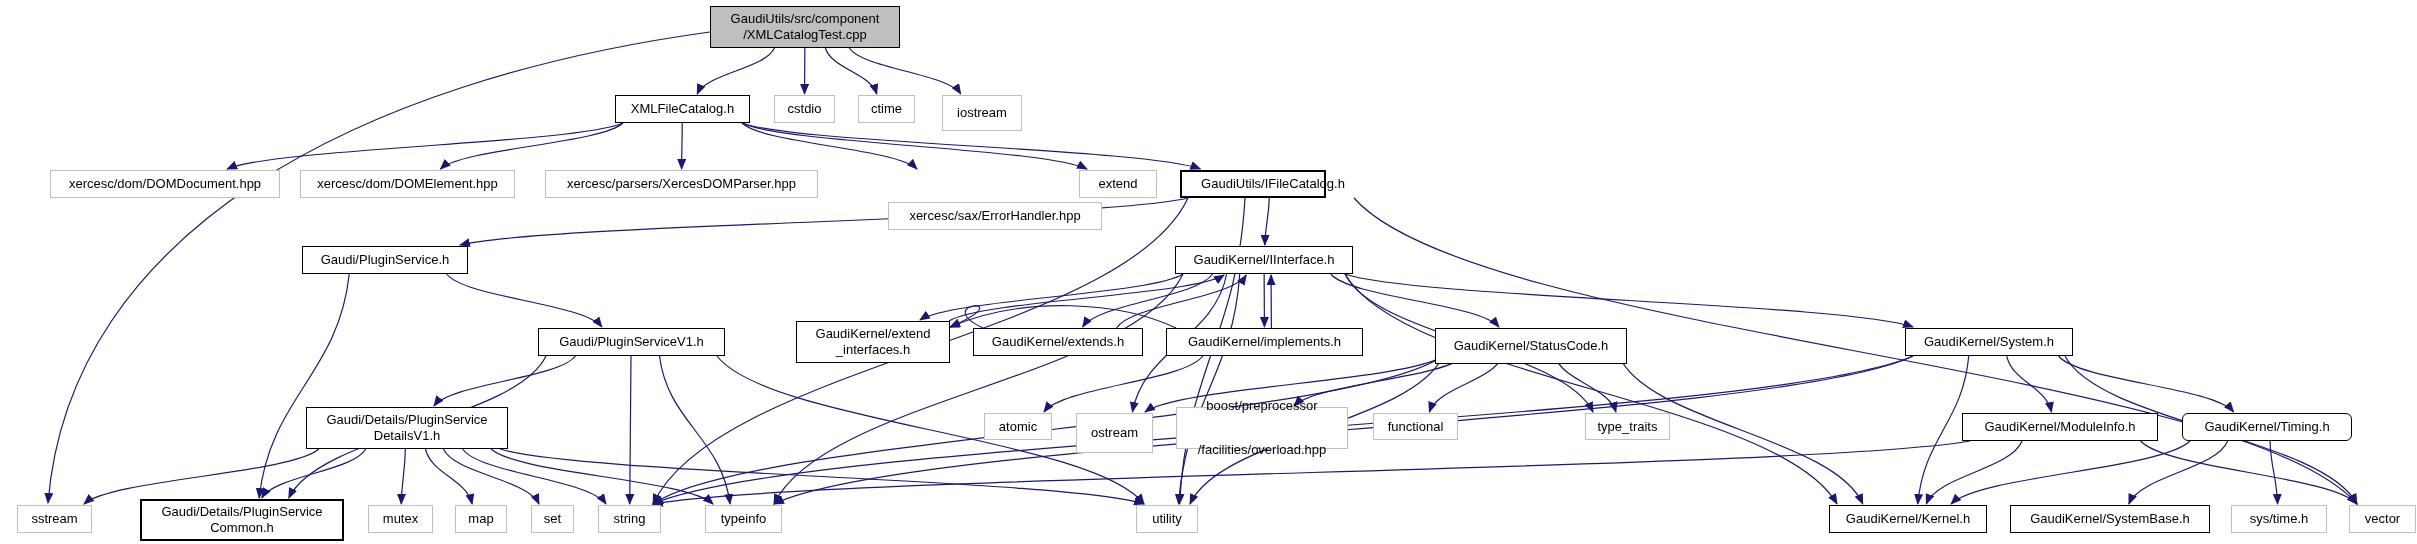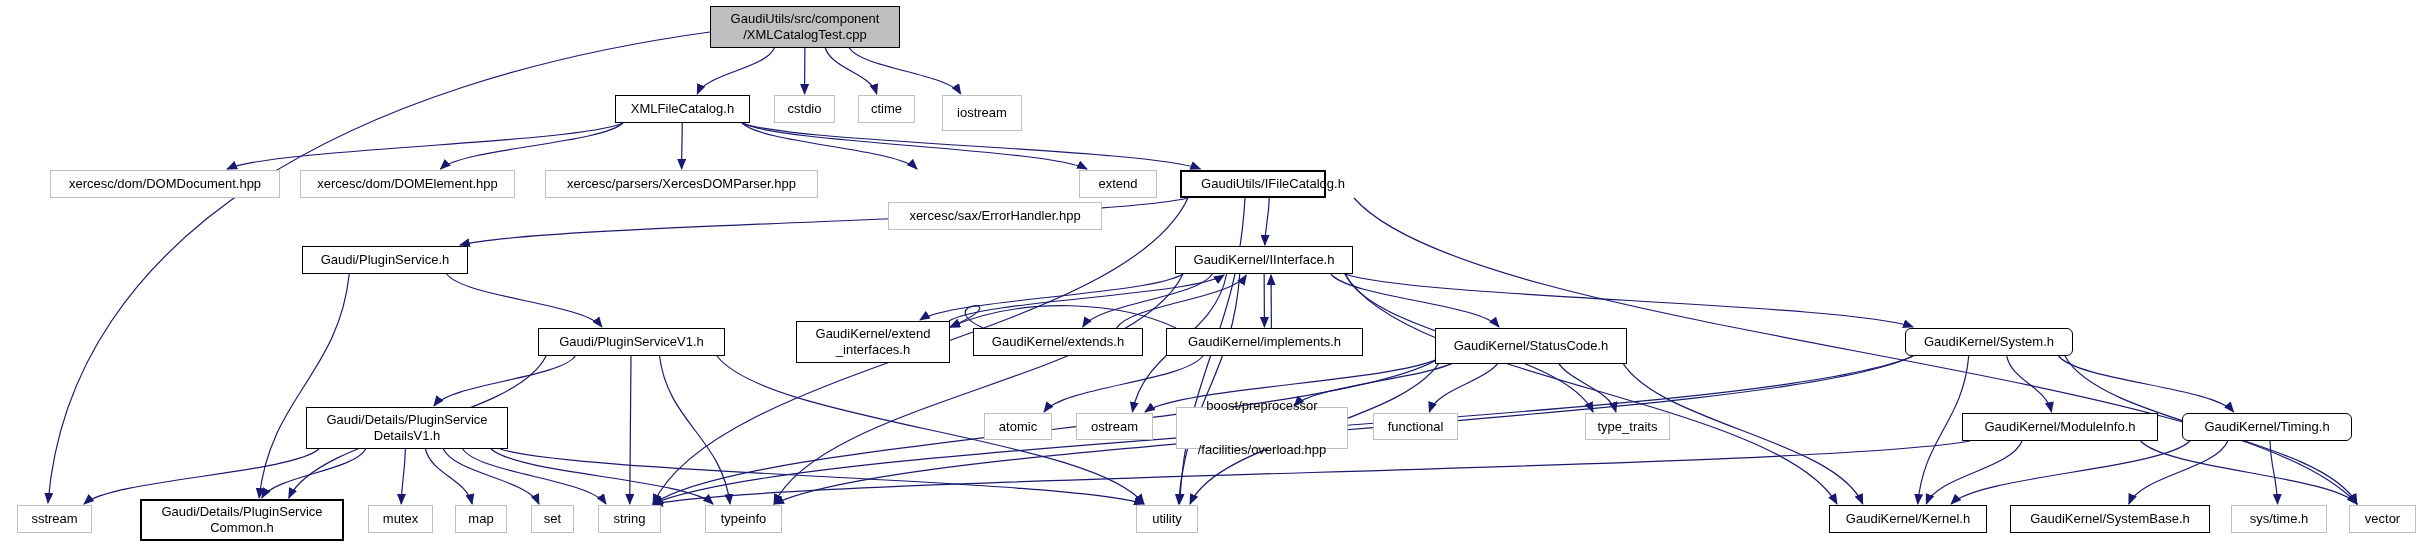--- a/index.html
+++ b/index.html
@@ -148,31 +148,31 @@
     </div>
     <div class="node linked" style="left: 973px; top: 328px; width: 170px; height: 28px;">
       <span>GaudiKernel/extends.h</span>
     </div>
     <div class="node linked" style="left: 1166px; top: 328px; width: 197px; height: 28px;">
       <span>GaudiKernel/implements.h</span>
     </div>
     <div class="node linked" style="left: 1435px; top: 328px; width: 192px; height: 36px;">
       <span>GaudiKernel/StatusCode.h</span>
     </div>
-    <div class="node linked" style="left: 1905px; top: 328px; width: 168px; height: 28px; border-radius: 6px;">
+    <div class="node linked" style="left: 1905px; top: 328px; width: 168px; height: 28px;">
       <span>GaudiKernel/System.h</span>
     </div>
     <div class="node linked" style="left: 306px; top: 407px; width: 202px; height: 42px;">
       <span>Gaudi/Details/PluginService</span>
       <span>DetailsV1.h</span>
     </div>
     <div class="node " style="left: 984px; top: 413px; width: 68px; height: 27px;">
       <span>atomic</span>
     </div>
-    <div class="node " style="left: 1076px; top: 413px; width: 77px; height: 27px;">
+    <div class="node " style="left: 1076px; top: 413px; width: 77px; height: 40px;">
       <span>ostream</span>
     </div>
     <div class="node " style="left: 1176px; top: 407px; width: 172px; height: 42px; gap: 28px;">
       <span>boost/preprocessor</span>
       <span>/facilities/overload.hpp</span>
     </div>
     <div class="node " style="left: 1373px; top: 413px; width: 85px; height: 27px;">
       <span>functional</span>
     </div>
     <div class="node " style="left: 1585px; top: 413px; width: 85px; height: 27px;">

